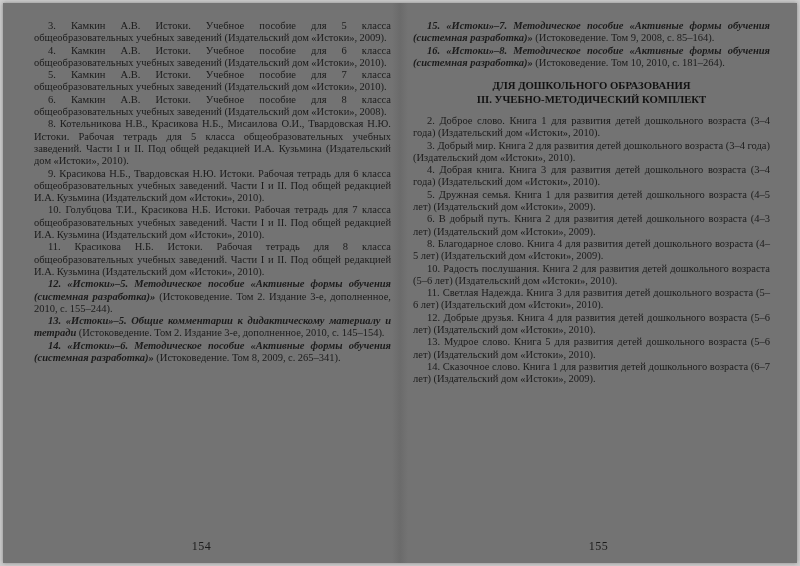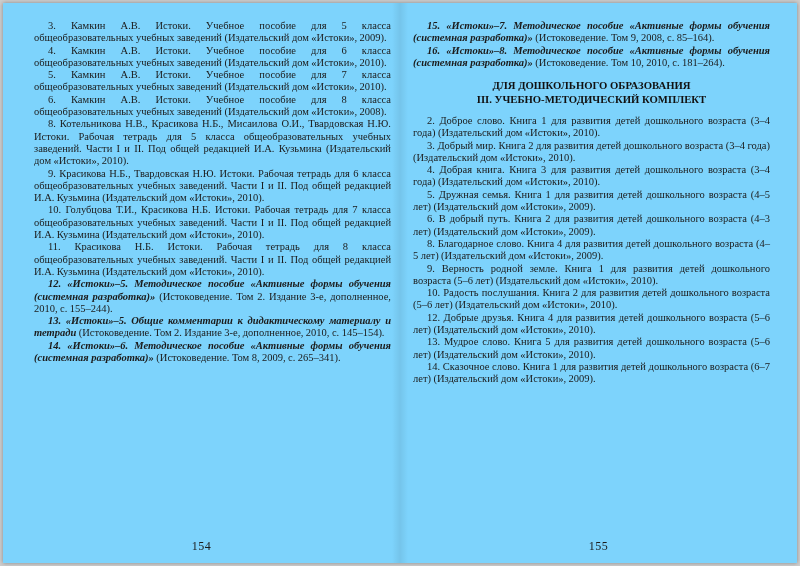--- a/index.html
+++ b/index.html
@@ -6,21 +6,21 @@
   html, body { width: 800px; height: 566px; }
   body {
     position: relative;
     background: #cdcdcd;
     font-family: "Liberation Serif", "DejaVu Serif", serif;
     overflow: hidden;
   }
   .spread {
     position: absolute;
     inset: 3px;
-    background: #7dd3fc;
+    background: #737373;
     box-shadow: 0 0 4px rgba(0,0,0,0.35);
   }
   .gutter {
     position: absolute;
     left: 50%; top: 0; bottom: 0;
     width: 16px;
     transform: translateX(-50%);
     background: linear-gradient(to right, rgba(0,0,0,0) 0%, rgba(0,0,0,0.07) 50%, rgba(0,0,0,0) 100%);
     pointer-events: none;
   }
@@ -100,22 +100,22 @@
         <span class="hl">ДЛЯ ДОШКОЛЬНОГО ОБРАЗОВАНИЯ</span>
         <span class="hl">III. УЧЕБНО-МЕТОДИЧЕСКИЙ КОМПЛЕКТ</span>
       </h3>
       <div>
           <p class="entry"><span>2. Доброе слово. Книга 1 для развития детей дошкольного возраста (3–4 года) (Издательский дом «Истоки», 2010).</span></p>
           <p class="entry"><span>3. Добрый мир. Книга 2 для развития детей дошкольного возраста (3–4 года) (Издательский дом «Истоки», 2010).</span></p>
           <p class="entry"><span>4. Добрая книга. Книга 3 для развития детей дошкольного возраста (3–4 года) (Издательский дом «Истоки», 2010).</span></p>
           <p class="entry"><span>5. Дружная семья. Книга 1 для развития детей дошкольного возраста (4–5 лет) (Издательский дом «Истоки», 2009).</span></p>
           <p class="entry"><span>6. В добрый путь. Книга 2 для развития детей дошкольного возраста (4–3 лет) (Издательский дом «Истоки», 2009).</span></p>
           <p class="entry"><span>8. Благодарное слово. Книга 4 для развития детей дошкольного возраста (4–5 лет) (Издательский дом «Истоки», 2009).</span></p>
-          <p class="entry"><span>9. Верность родной земле. Книга 1 для развития детей дошкольного возраста (5–6 лет) (Издательский дом «Истоки», 2010).</span></p>
           <p class="entry"><span>10. Радость послушания. Книга 2 для развития детей дошкольного возраста (5–6 лет) (Издательский дом «Истоки», 2010).</span></p>
+          <p class="entry"><span>11. Светлая Надежда. Книга 3 для развития детей дошкольного возраста (5–6 лет) (Издательский дом «Истоки», 2010).</span></p>
           <p class="entry"><span>12. Добрые друзья. Книга 4 для развития детей дошкольного возраста (5–6 лет) (Издательский дом «Истоки», 2010).</span></p>
           <p class="entry"><span>13. Мудрое слово. Книга 5 для развития детей дошкольного возраста (5–6 лет) (Издательский дом «Истоки», 2010).</span></p>
           <p class="entry"><span>14. Сказочное слово. Книга 1 для развития детей дошкольного возраста (6–7 лет) (Издательский дом «Истоки», 2009).</span></p>
         </div>
     </div>
     <div class="pagenum">155</div>
   </div>
 </div>
 
 </body></html>

